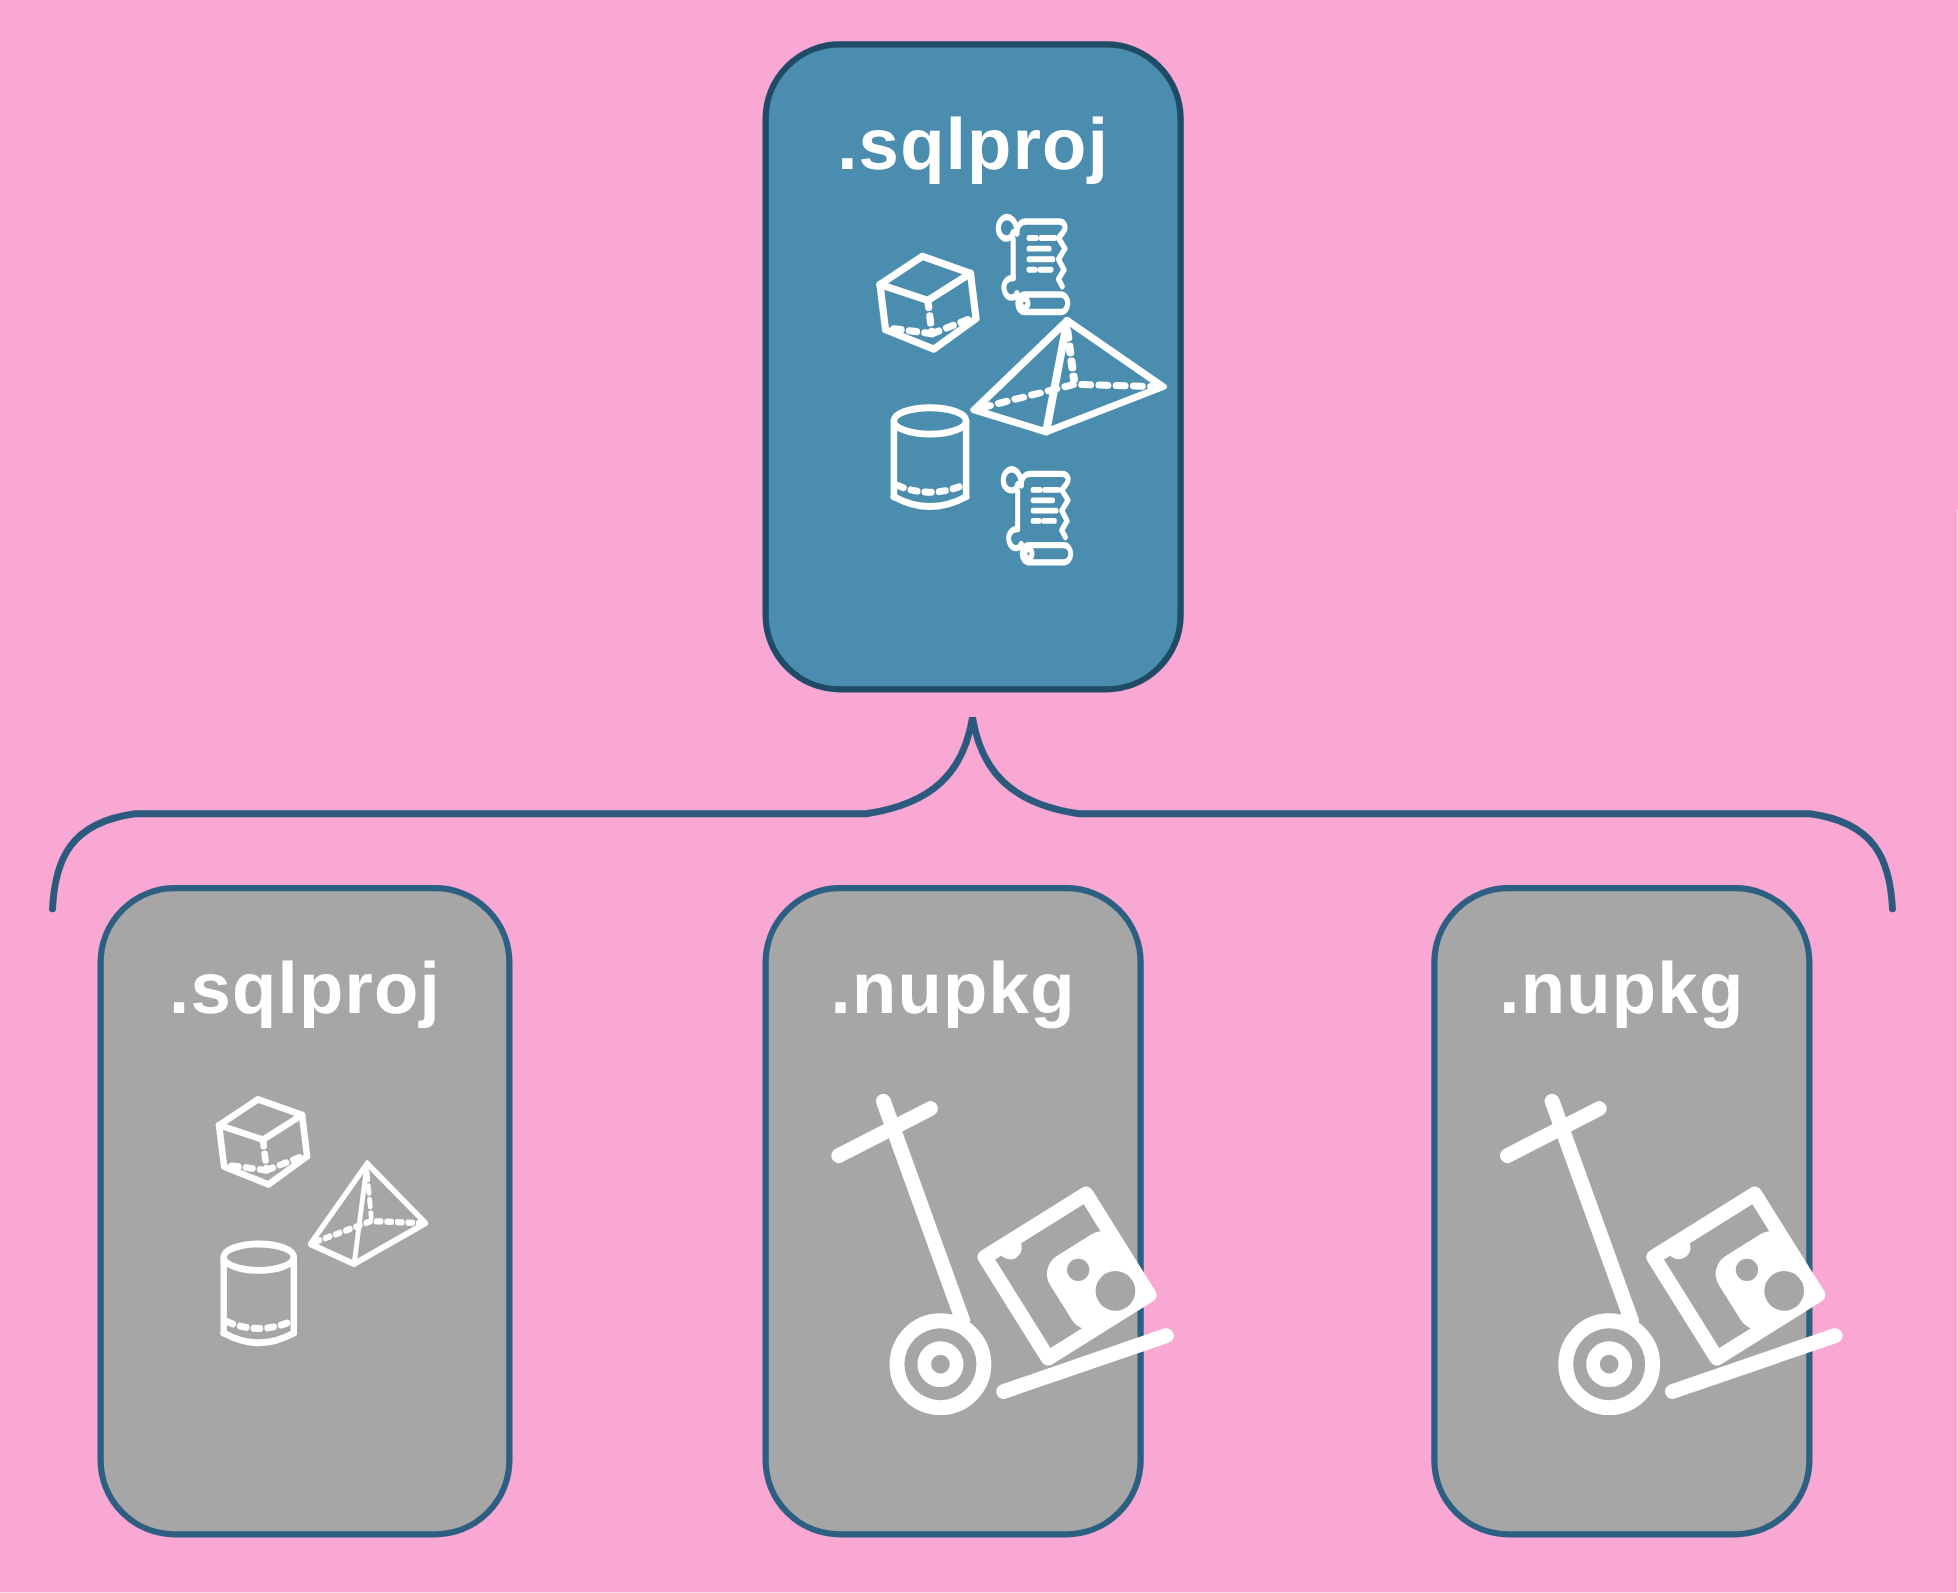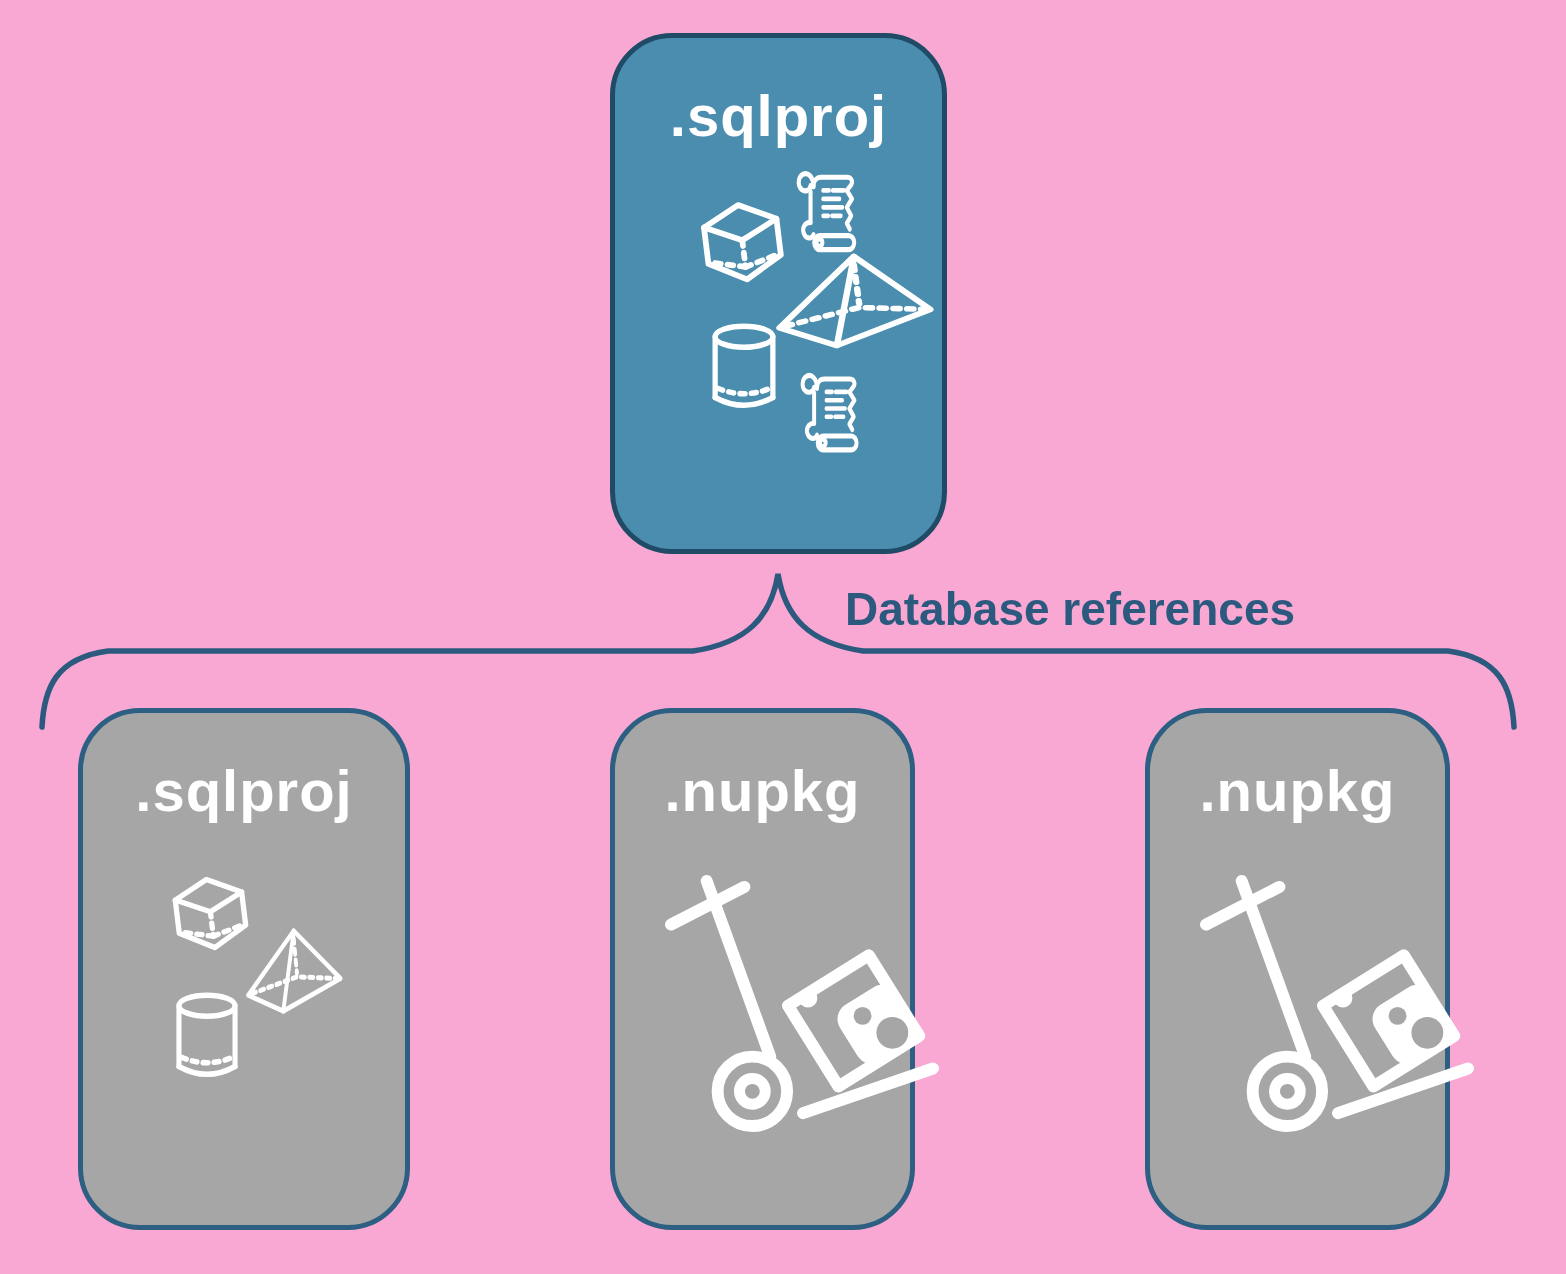--- a/index.html
+++ b/index.html
@@ -107,21 +107,20 @@
       </svg>
     <svg class="icon" style="left:184px;top:330px;width:72px;height:92px">
         <use href="#sym-scroll"></use>
       </svg>
   </div>
 
   <svg class="brace-svg" width="1566" height="1274" viewBox="0 0 1566 1274">
     <path d="M42 727 C44 688 56 658 108 651 L693 651 C747 643 771 617 778 574
              C785 617 809 643 863 651 L1448 651 C1500 658 1512 688 1514 727" fill="none" stroke="var(--connector)" stroke-width="5.5" stroke-linecap="round"></path>
   </svg>
-  <div class="brace-label">Database references</div>
 
   <div class="node child" id="child-0">
     <p class="node-title">.sqlproj</p>
     <svg class="icon tilt" style="left:84px;top:160px;width:88px;height:88px">
         <use href="#sym-cube"></use>
       </svg>
     <svg class="icon" style="left:160px;top:212px;width:104px;height:92px">
         <use href="#sym-pyramid"></use>
       </svg>
     <svg class="icon" style="left:90px;top:278px;width:68px;height:92px">

